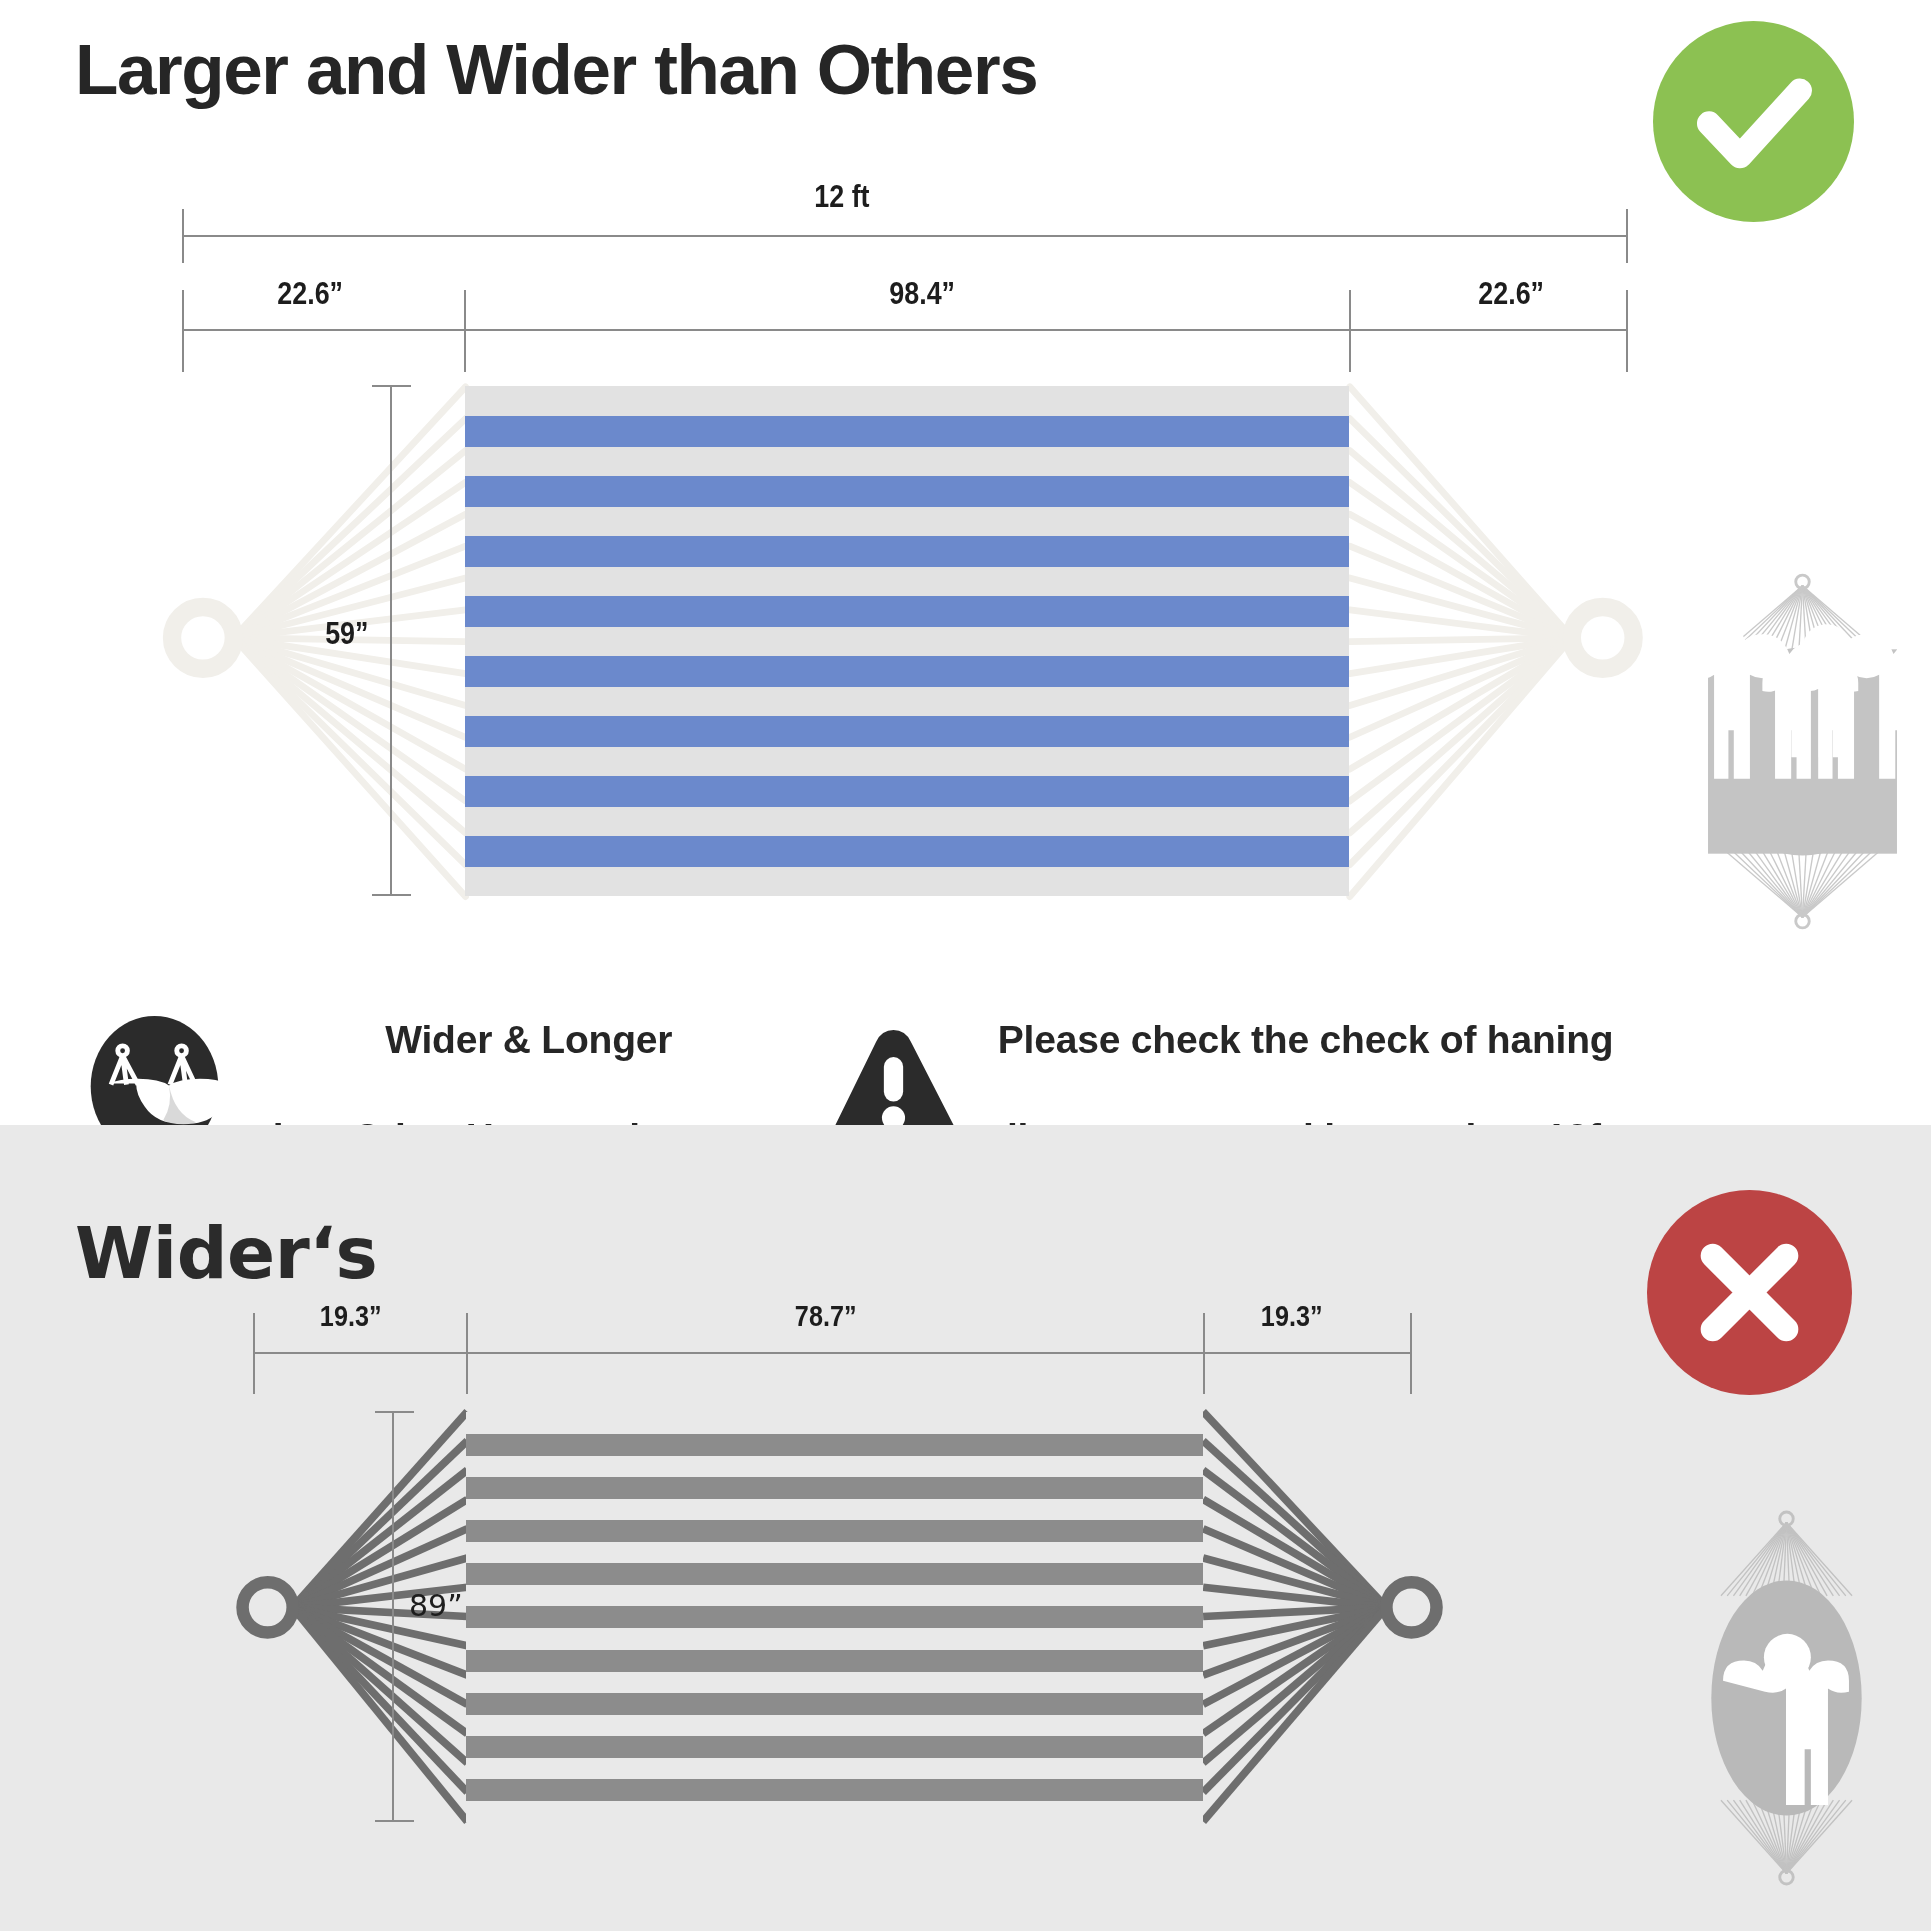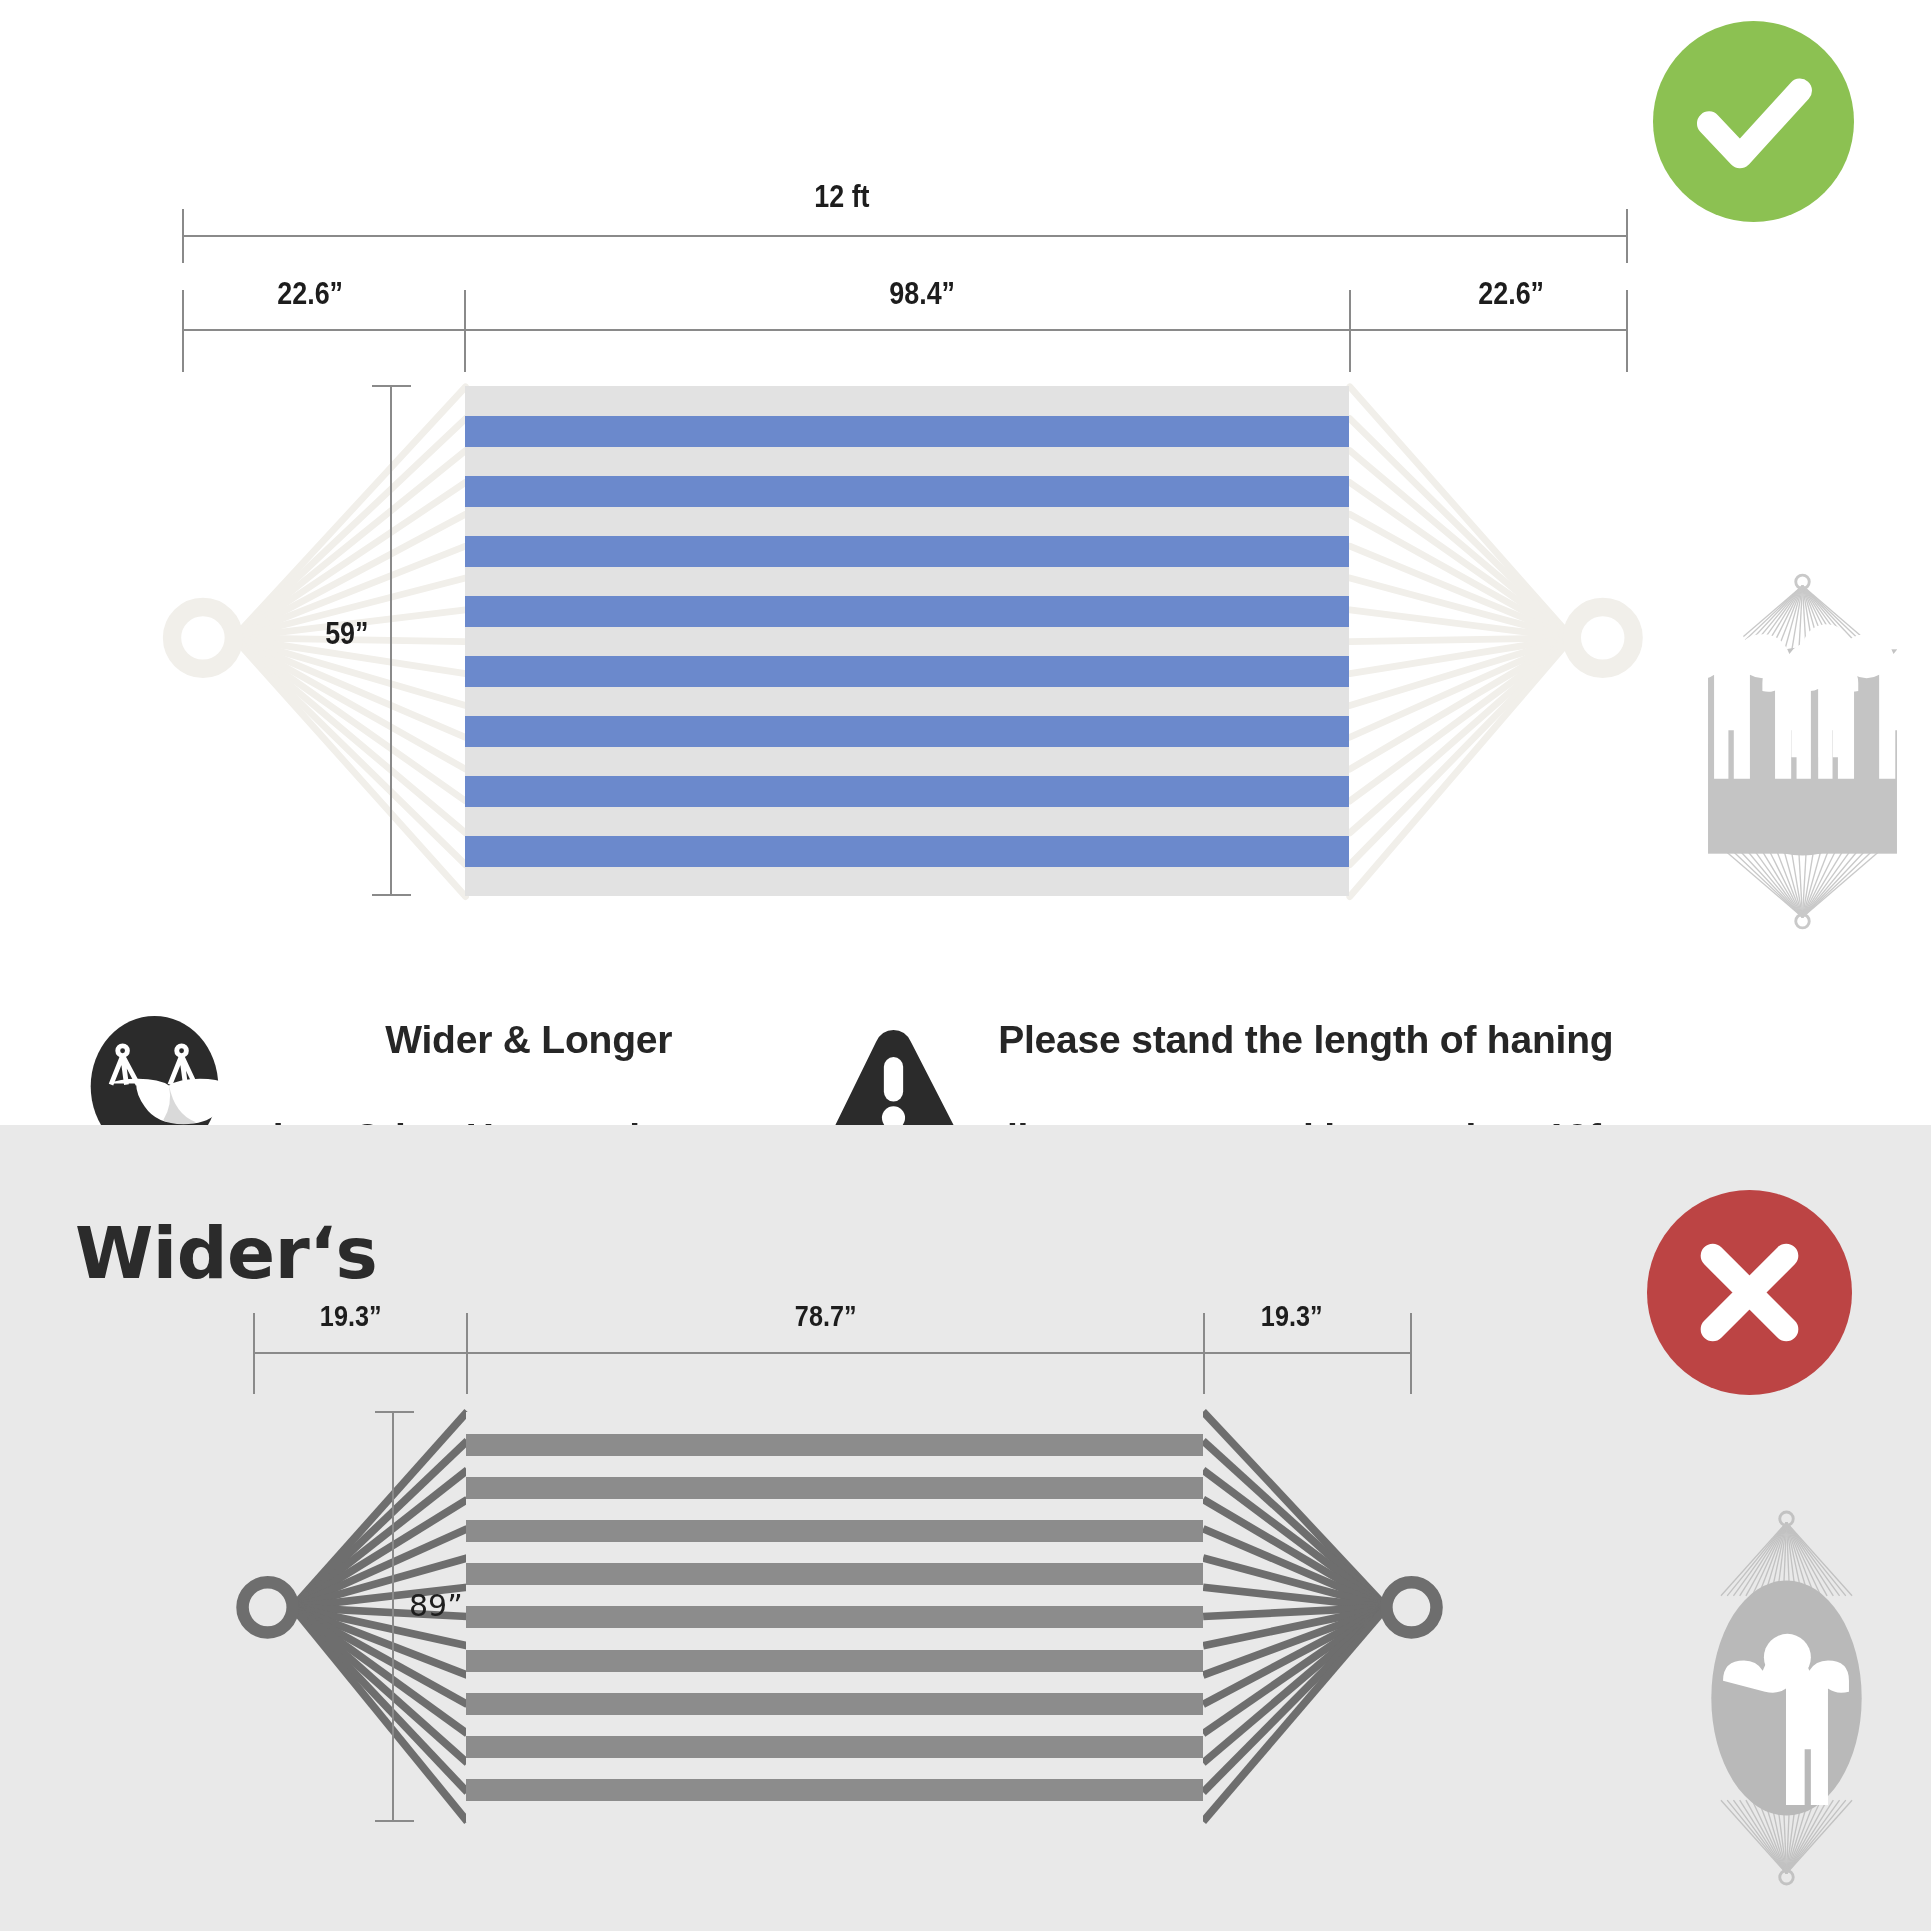--- a/index.html
+++ b/index.html
@@ -106,20 +106,21 @@
   #silhouette-top{position:absolute;left:1682px;top:568px;width:241px;height:367px;}
   #silhouette-bottom{position:absolute;left:1666px;top:1495px;width:241px;height:406px;}
 </style>
 </head>
 <body>
 
 <div id="page">
 
   <div class="section" id="section-top">
 
+    <div id="title-top">Larger and Wider than Others</div>
 
     <div class="badge" id="badge-check">
       <svg viewBox="0 0 208 208">
         <path d="M58 106 L90 140 L152 72" fill="none" stroke="#ffffff" stroke-width="25" stroke-linecap="round" stroke-linejoin="round"></path>
       </svg>
     </div>
 
     <div class="dimline" id="t-12ft-line"></div>
     <div class="dimline" id="t-12ft-tick-l"></div>
     <div class="dimline" id="t-12ft-tick-r"></div>
@@ -291,21 +292,21 @@
 
     <div class="feature" id="feat-warn">
       <span class="ficon">
         <svg width="135" height="126" viewBox="0 0 140 130">
           <path d="M70 6 q12 0 18 12 L132 104 q7 14 -8 17 L18 121 q-15 -3 -8 -17 L52 18 q6 -12 18 -12 z" fill="#2b2b2b"></path>
           <rect x="60" y="34" width="20" height="46" rx="10" fill="#ffffff"></rect>
           <circle cx="70" cy="97" r="12" fill="#ffffff"></circle>
         </svg>
       </span>
       <span class="ftext">
-        <span class="line">Please stand the length of haning</span>
+        <span class="line">Please check the check of haning</span>
         <span class="line">distance or stand longer than 12ft</span>
       </span>
     </div>
 
   </div>
 
   <div class="section" id="section-bottom"></div>
 
   <div id="title-bottom">Wider‘s</div>
 

